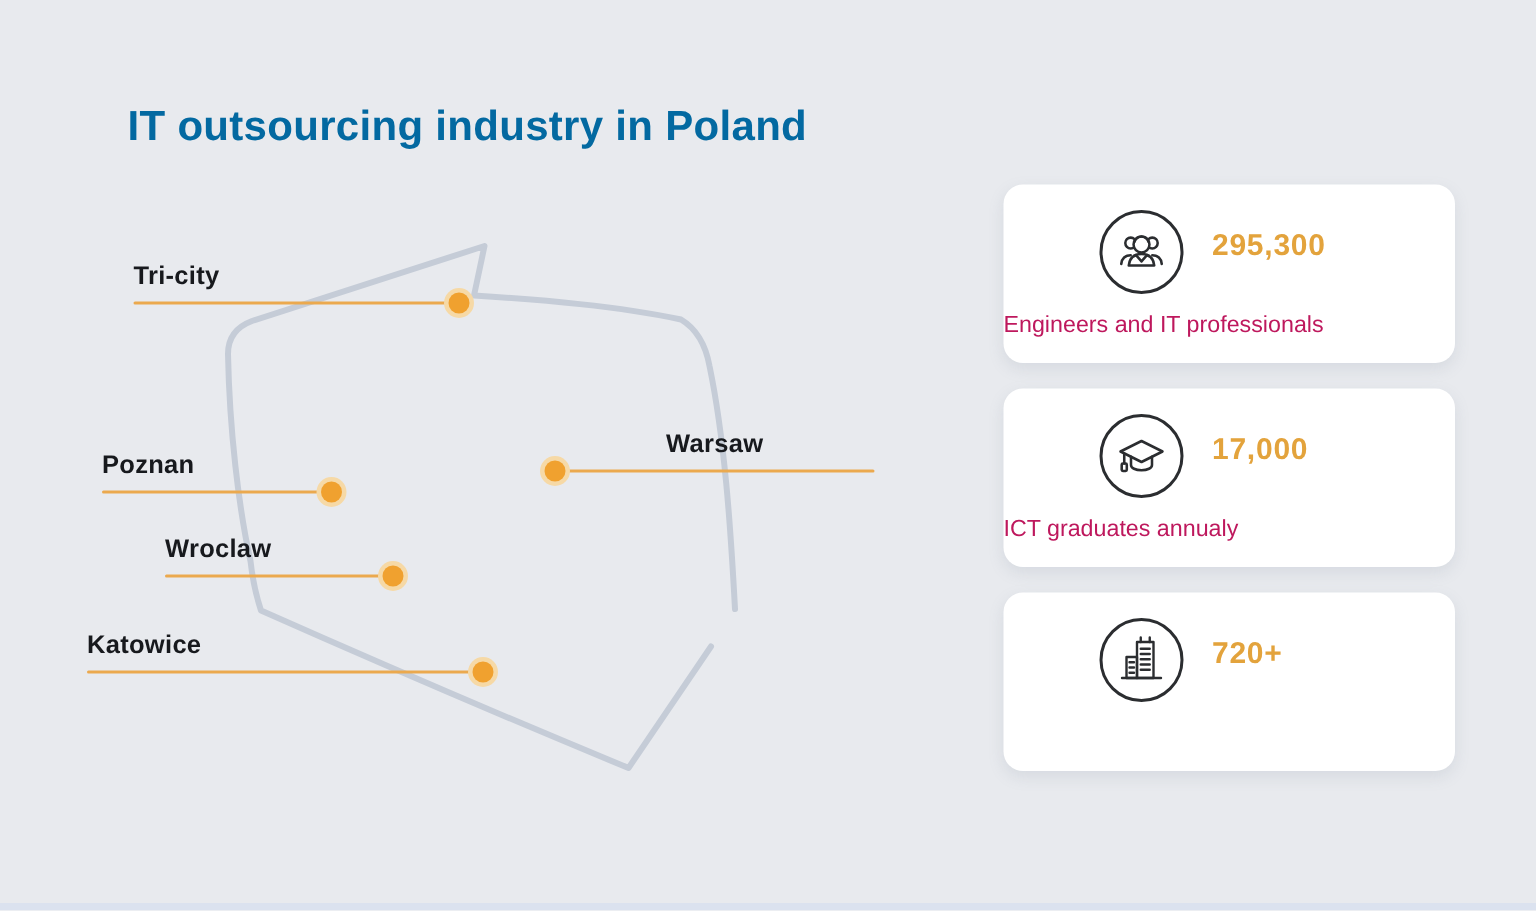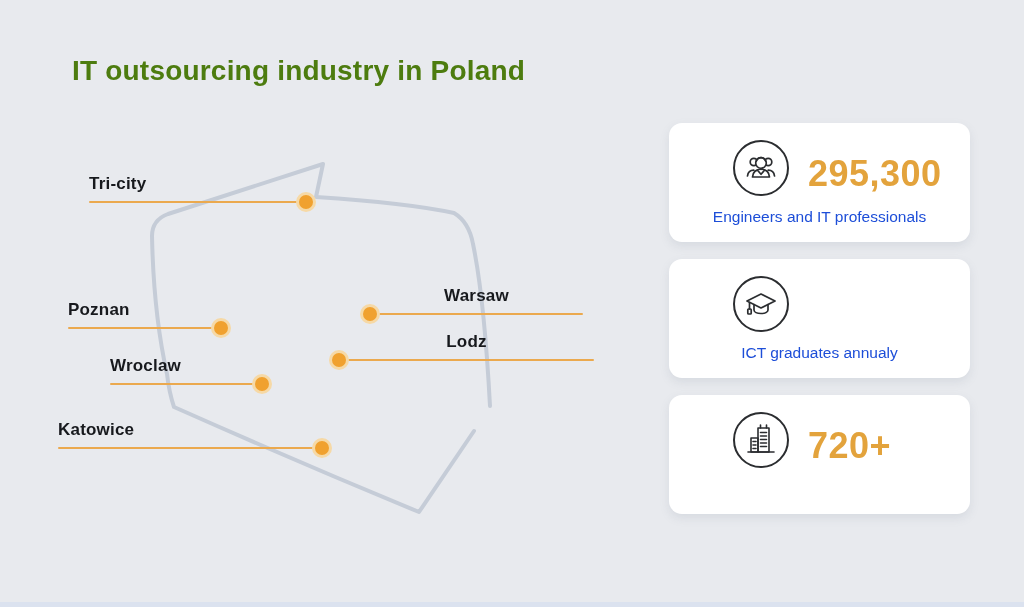--- a/index.html
+++ b/index.html
@@ -2,22 +2,22 @@
 <html><head>
 <meta charset="utf-8">
 <style>
   html,body{margin:0;padding:0;background:#f3f4f6;}
   .stage{
     position:relative;width:1024px;height:607px;overflow:hidden;
     background:#e8eaee;
     font-family:"Liberation Sans","DejaVu Sans",sans-serif;
   }
   .page-title{
-    position:absolute;left:72px;top:55px;margin:0;
-    font-size:28px;font-weight:700;color:#4d7c0f;letter-spacing:.2px;
+    position:absolute;left:72px;top:55px;margin:13px;
+    font-size:28px;font-weight:700;color:#0369a1;letter-spacing:.2px;
   }
   .map-svg{position:absolute;left:0;top:0;}
   
   .city{position:absolute;}
   .city-label{
     font-size:17px;font-weight:700;color:#17191d;height:22px;line-height:22px;
     letter-spacing:.2px;white-space:nowrap;
   }
   .city.right .city-label{text-align:center;}
   .city-line{position:relative;margin-top:6px;height:2px;background:#eba94e;border-radius:1px;}
@@ -36,25 +36,25 @@
     position:relative;height:119px;background:#ffffff;border-radius:13px;
     box-shadow:0 4px 10px rgba(125,136,158,.16);
   }
   .icon-circle{
     position:absolute;left:64px;top:17px;width:52px;height:52px;
     border:2.5px solid #2b2d30;border-radius:50%;
     display:flex;align-items:center;justify-content:center;
   }
   .stat-value{
     position:absolute;left:139px;top:30px;
-    font-size:36px;font-weight:700;color:#e3a33c;letter-spacing:.5px;white-space:nowrap;
+    font-size:20px;font-weight:700;color:#e3a33c;letter-spacing:.5px;white-space:nowrap;
   }
   .stat-label{
-    position:absolute;left:0;top:85px;width:100%;text-align:center;
-    font-size:15.5px;color:#1d4ed8;
+    position:absolute;left:0;top:85px;width:100%;
+    font-size:15.5px;color:#be185d;
   }
   .bottom-strip{position:absolute;left:0;bottom:0;width:100%;height:5px;background:#dbe2ef;}
   svg.glyph{display:block;}
 </style>
 </head>
 <body>
 
 <div class="stage">
 
   <h1 class="page-title">IT outsourcing industry in Poland</h1>
@@ -101,26 +101,20 @@
       </div>
   </div>
 
   <div class="city right" style="left:370px;top:285px;width:213px;">
     <div class="city-label">Warsaw</div>
     <div class="city-line">
         <span class="city-dot"></span>
       </div>
   </div>
 
-  <div class="city right" style="left:339px;top:331px;width:255px;">
-    <div class="city-label">Lodz</div>
-    <div class="city-line">
-        <span class="city-dot"></span>
-      </div>
-  </div>
 
 
   <div class="cards">
 
     <div class="card">
       <div class="icon-circle">
         <svg class="glyph" width="40" height="40" viewBox="0 0 40 40" fill="none" stroke="#2b2d30" stroke-width="1.7" stroke-linecap="round" stroke-linejoin="round">
           <circle cx="12.8" cy="14" r="3.6"></circle>
           <path d="M6.5 28 C7 23.8 9 22.2 12.8 22.2"></path>
           <circle cx="27.2" cy="14" r="3.6"></circle>
@@ -137,20 +131,21 @@
 
     <div class="card">
       <div class="icon-circle">
         <svg class="glyph" width="40" height="40" viewBox="0 0 40 40" fill="none" stroke="#2b2d30" stroke-width="1.7" stroke-linecap="round" stroke-linejoin="round">
           <path d="M20 10 L34 17 L20 24 L6 17 Z"></path>
           <path d="M13 20.5 L13 26 C13 28 16 29.5 20 29.5 C24 29.5 27 28 27 26 L27 20.5"></path>
           <path d="M8.5 18.5 L8.5 25"></path>
           <rect x="6.8" y="25" width="3.4" height="5" rx="0.8"></rect>
         </svg>
       </div>
+      <div class="stat-value">17,000</div>
       <div class="stat-label">ICT graduates annualy</div>
     </div>
 
     <div class="card">
       <div class="icon-circle">
         <svg class="glyph" width="40" height="40" viewBox="0 0 40 40" fill="none" stroke="#2b2d30" stroke-width="1.6" stroke-linecap="round" stroke-linejoin="round">
           <path d="M7 32 L33 32"></path>
           <rect x="17" y="8" width="11" height="24"></rect>
           <path d="M19.5 8 V5 M25.5 8 V5"></path>
           <path d="M19.5 12.5 H25.5 M19.5 16 H25.5 M19.5 19.5 H25.5 M19.5 23 H25.5 M19.5 26.5 H25.5"></path>

